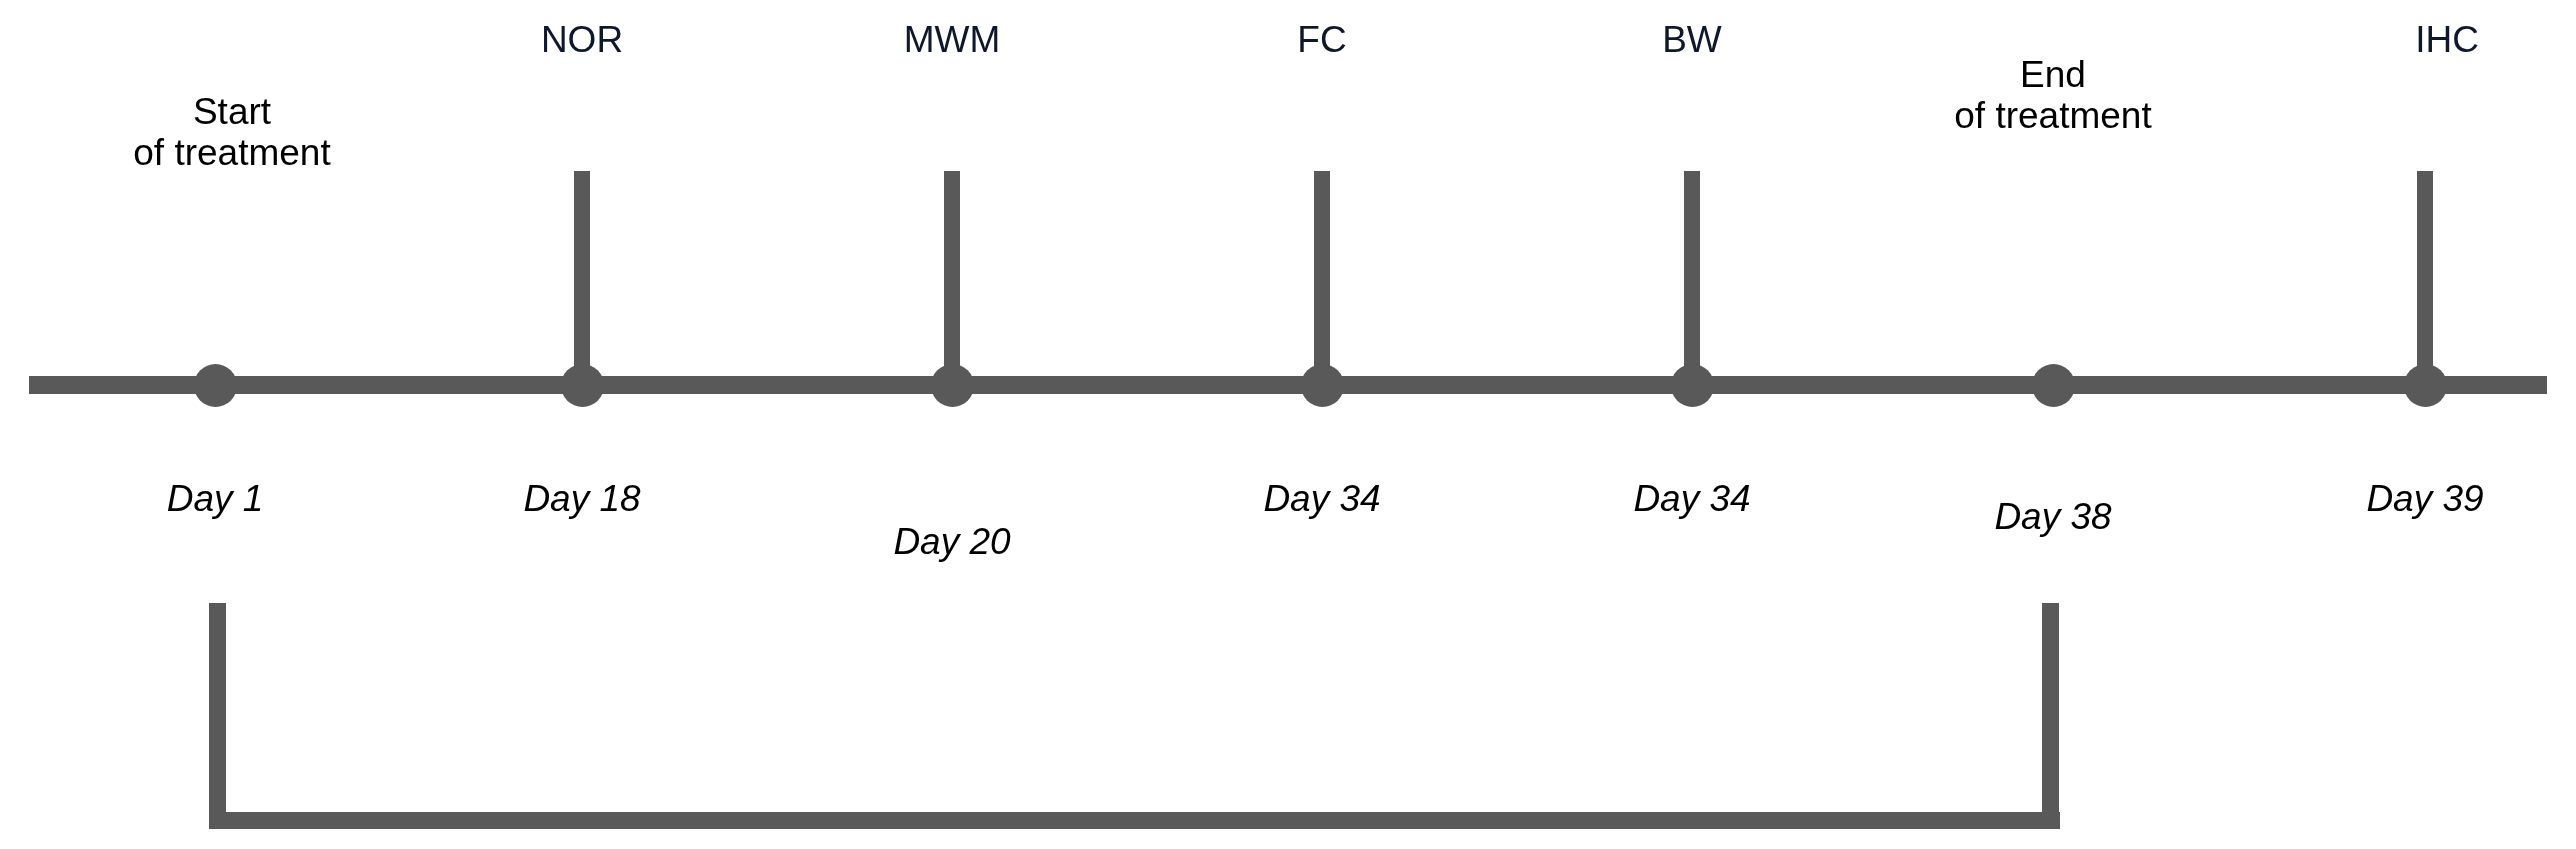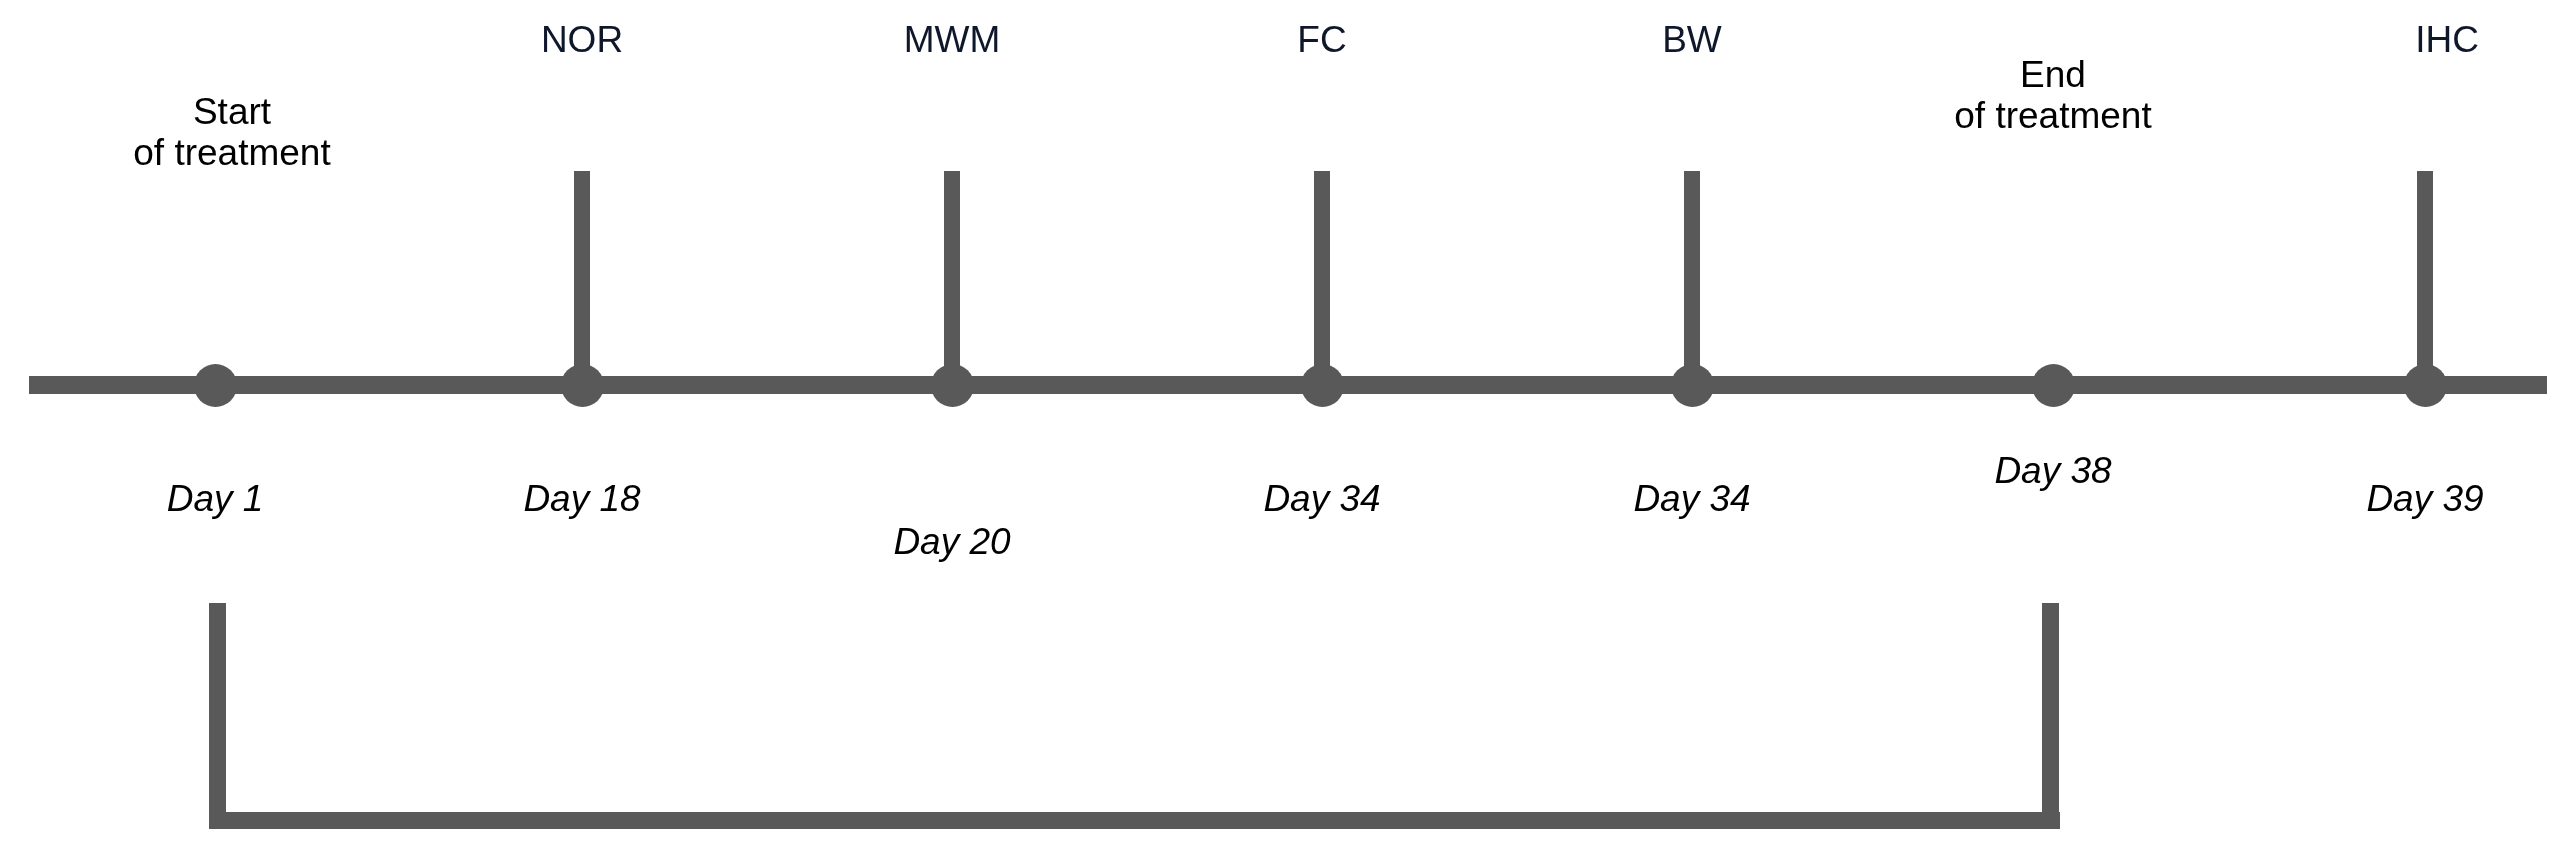--- a/index.html
+++ b/index.html
@@ -133,21 +133,21 @@
   <div class="stem-label" style="left:1692px; top:19.7px;">BW</div>
   <div class="node-stem" style="left:1692px; top:171px; height:215px;"></div>
   <div class="node-dot" style="left:1692px; top:385px;"></div>
   <div class="day-label" style="left:1692px; top:478px;">Day 34</div>
 
   <div class="node-caption" style="left:2053px; top:54px;">
     <div>End</div>
     <div>of treatment</div>
   </div>
   <div class="node-dot" style="left:2053px; top:385px;"></div>
-  <div class="day-label" style="left:2053px; top:450px;font-style:italic;">Day 38</div>
+  <div class="day-label" style="left:2053px; top:496px;font-style:italic;">Day 38</div>
 
   <div class="stem-label" style="left:2425px; top:19.7px;margin-left:22px;">IHC</div>
   <div class="node-stem" style="left:2425px; top:171px; height:215px;"></div>
   <div class="node-dot" style="left:2425px; top:385px;"></div>
   <div class="day-label" style="left:2425px; top:478px;">Day 39</div>
 
   <div class="bracket-arm" style="left:209px; top:603px; height:226px;"></div>
   <div class="bracket-arm" style="left:2042px; top:603px; height:226px;"></div>
   <div class="bracket-base" style="left:209px; top:812px; width:1851px;"></div>
 

